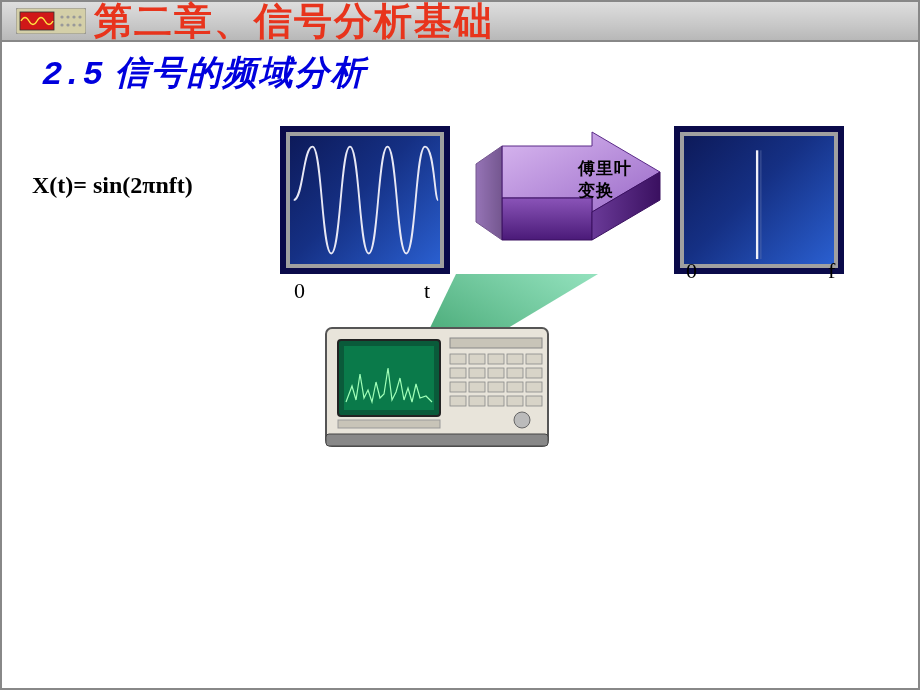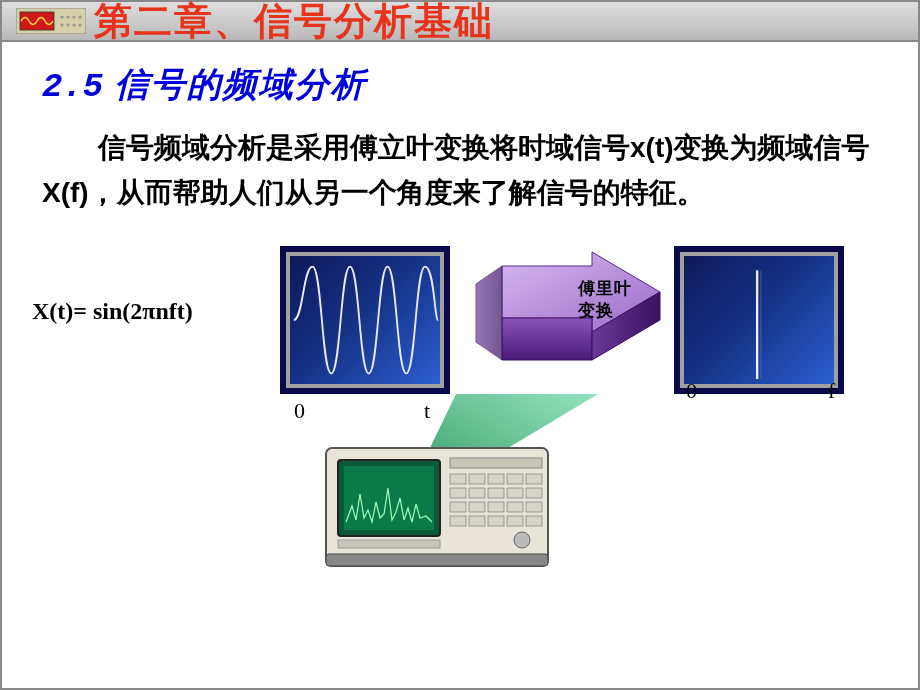--- a/index.html
+++ b/index.html
@@ -34,21 +34,21 @@
     font-size: 38px;
     font-weight: bold;
     color: #e8341c;
     margin-left: 8px;
     letter-spacing: 2px;
   }
   .content {
     position: relative;
     width: 100%;
     height: calc(100% - 40px);
-    padding: 20px 40px;
+    padding: 8px 40px;
   }
   .section-heading {
     font-size: 34px;
     font-weight: bold;
     color: #0000dd;
     font-style: italic;
     letter-spacing: 2px;
   }
   .section-heading .num { font-family: "Courier New", monospace; letter-spacing: 0; }
   .body-text {
@@ -65,21 +65,20 @@
     height: 340px;
   }
   .formula {
     position: absolute;
     left: -10px;
     top: 46px;
     font-size: 24px;
     font-weight: bold;
     font-family: "Times New Roman", serif;
     font-style: normal;
-    margin-top: 6px;
   }
   .panel {
     position: absolute;
     width: 170px;
     height: 148px;
     border: 6px solid #0a0a4a;
     padding: 4px;
     background: #a0a0a0;
   }
   .panel-inner {
@@ -157,21 +156,20 @@
     <span class="chapter-title">第二章、信号分析基础</span>
   </div>
 
   <div class="content">
 
     <h2 class="section-heading">
       <span class="num">2.5</span>
       <span>信号的频域分析</span>
     </h2>
 
-    <p class="body-text">信号频域分析是采用傅立叶变换将时域信号x(t)变换为频域信号X(f)，从而帮助人们从另一个角度来了解信号的特征。</p>
 
     <div class="diagram">
 
       <div class="formula">X(t)= sin(2πnft)</div>
 
       <div class="panel panel-time">
         <div class="panel-inner">
           <svg viewBox="0 0 160 130" width="100%" height="100%">
             <path d="M4 65 C 14 65,14 8,24 8 C34 8,34 122,44 122 C54 122,54 8,64 8 C74 8,74 122,84 122 C94 122,94 8,104 8 C114 8,114 122,124 122 C134 122,134 8,144 8 C154 8,154 65,158 65" stroke="#e8e8f5" stroke-width="2" fill="none"></path>
           </svg>

